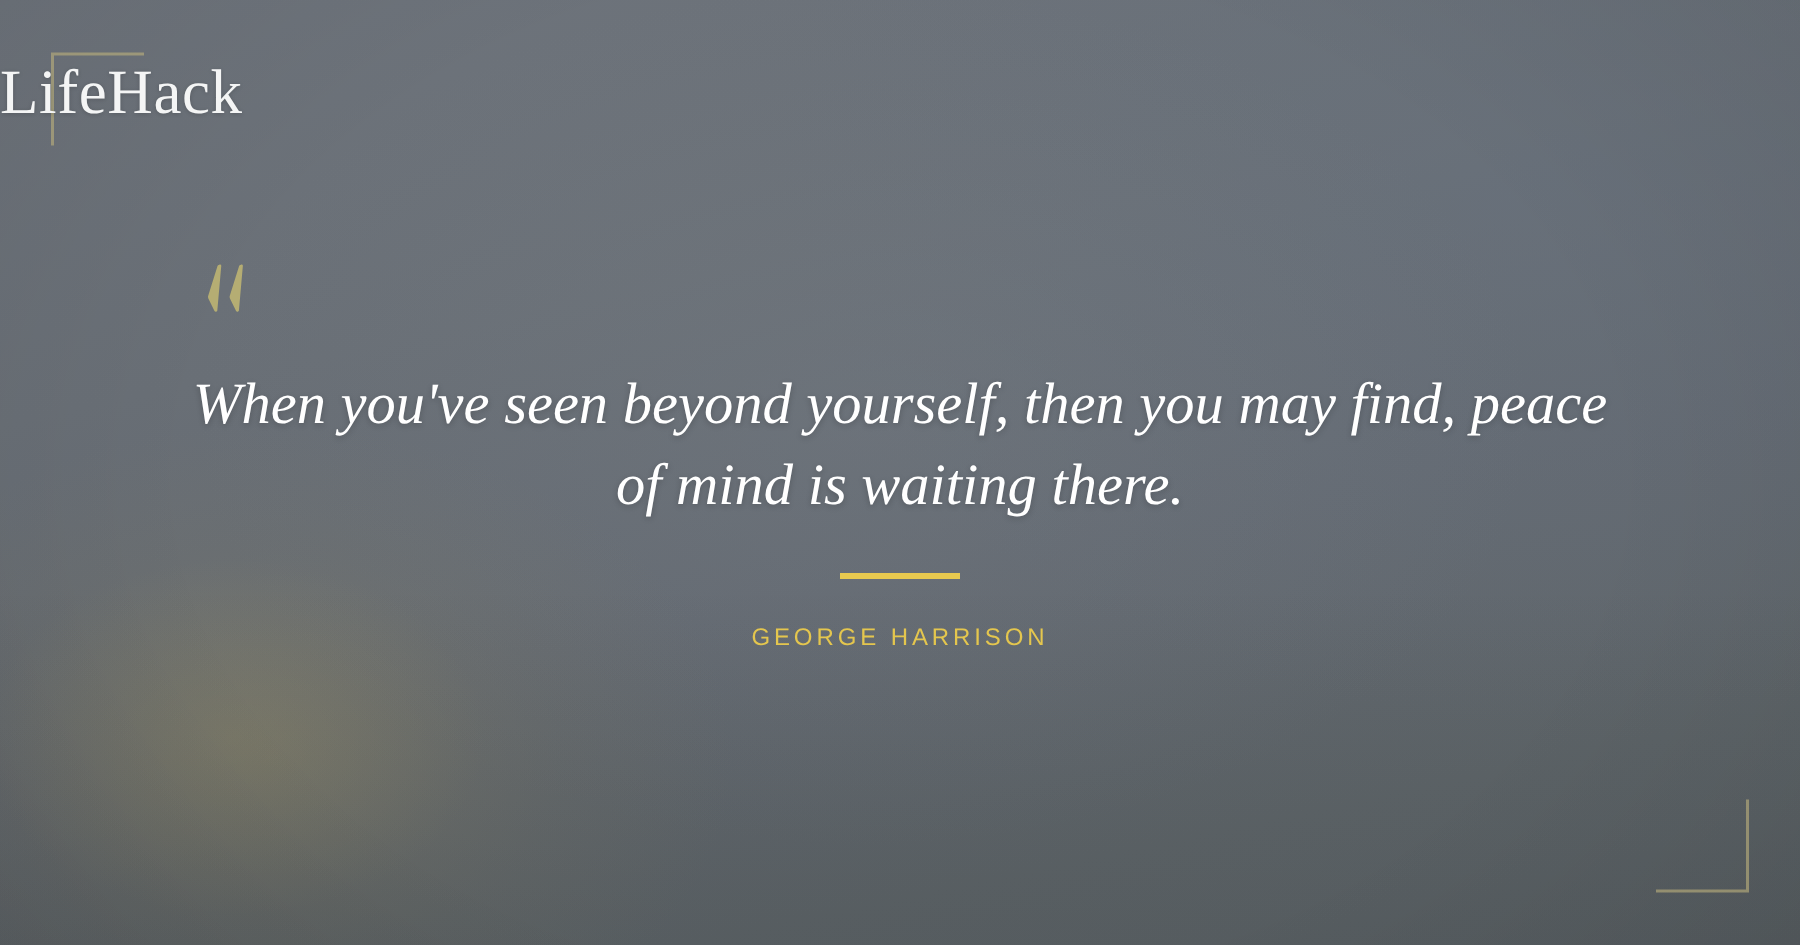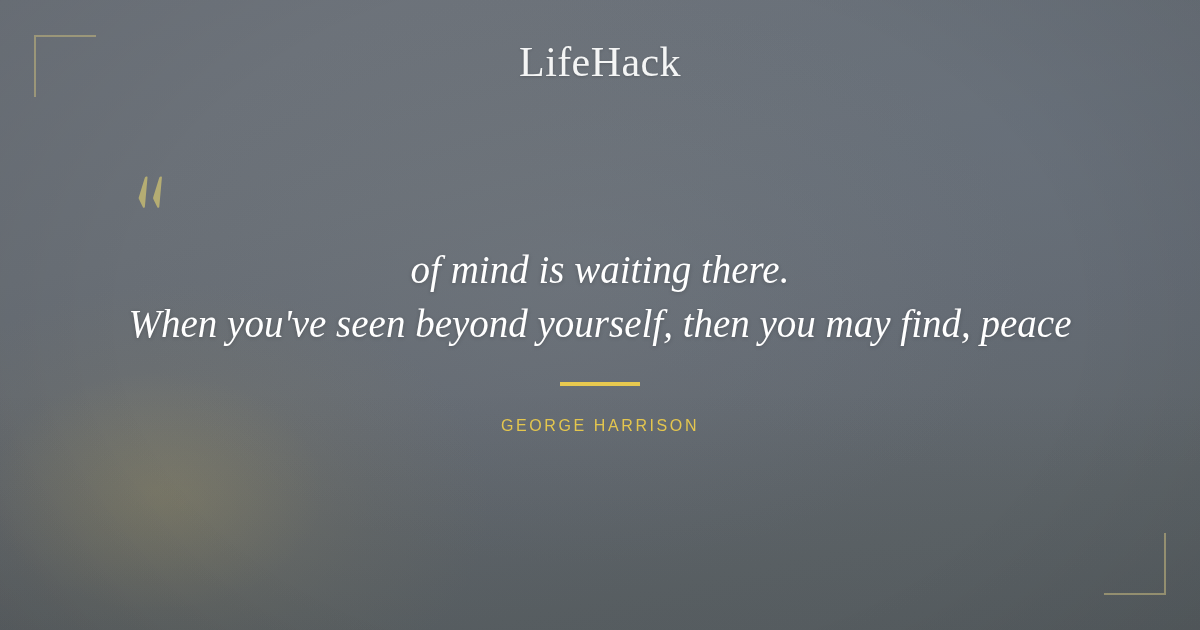--- a/index.html
+++ b/index.html
@@ -67,21 +67,21 @@
     border-bottom: 2px solid rgba(188,176,124,0.62);
     border-right: 2px solid rgba(188,176,124,0.62);
   }
 
   
   #logo {
     position: absolute;
     top: 36px;
     left: 0;
     width: 1200px;
-    text-align: center;
+    text-align: left;
     font-family: "Liberation Serif", "DejaVu Serif", serif;
     font-size: 42px;
     line-height: 52px;
     color: #f4f5f5;
     letter-spacing: 0.4px;
     text-shadow: 0 1px 3px rgba(0,0,0,0.18);
   }
 
   
   #quote-glyph {
@@ -155,21 +155,21 @@
   <div id="logo">LifeHack</div>
 
   <div id="quote-glyph">
     <svg width="46" height="46" viewBox="0 0 46 46" aria-hidden="true">
       <path d="M13.2 4.5 C13.9 4.2 14.6 4.6 14.5 5.4 L11.9 34.8 C11.8 35.9 10.4 36.2 9.9 35.2 L5.9 27.0 C5.6 26.4 5.6 25.8 5.8 25.2 L11.9 5.6 C12.1 5.0 12.6 4.7 13.2 4.5 Z" fill="#b5ad73"></path>
       <path d="M27.6 4.5 C28.3 4.2 29.0 4.6 28.9 5.4 L26.3 34.8 C26.2 35.9 24.8 36.2 24.3 35.2 L20.3 27.0 C20.0 26.4 20.0 25.8 20.2 25.2 L26.3 5.6 C26.5 5.0 27.0 4.7 27.6 4.5 Z" fill="#b5ad73"></path>
     </svg>
   </div>
 
   <div id="quote-block">
+    <div class="quote-line">When you've seen beyond yourself, then you may find, peace</div>
     <div class="quote-line">of mind is waiting there.</div>
-    <div class="quote-line">When you've seen beyond yourself, then you may find, peace</div>
   </div>
 
   <div id="divider"></div>
 
   <div id="author">GEORGE HARRISON</div>
 
 </div>
 
 </body></html>

